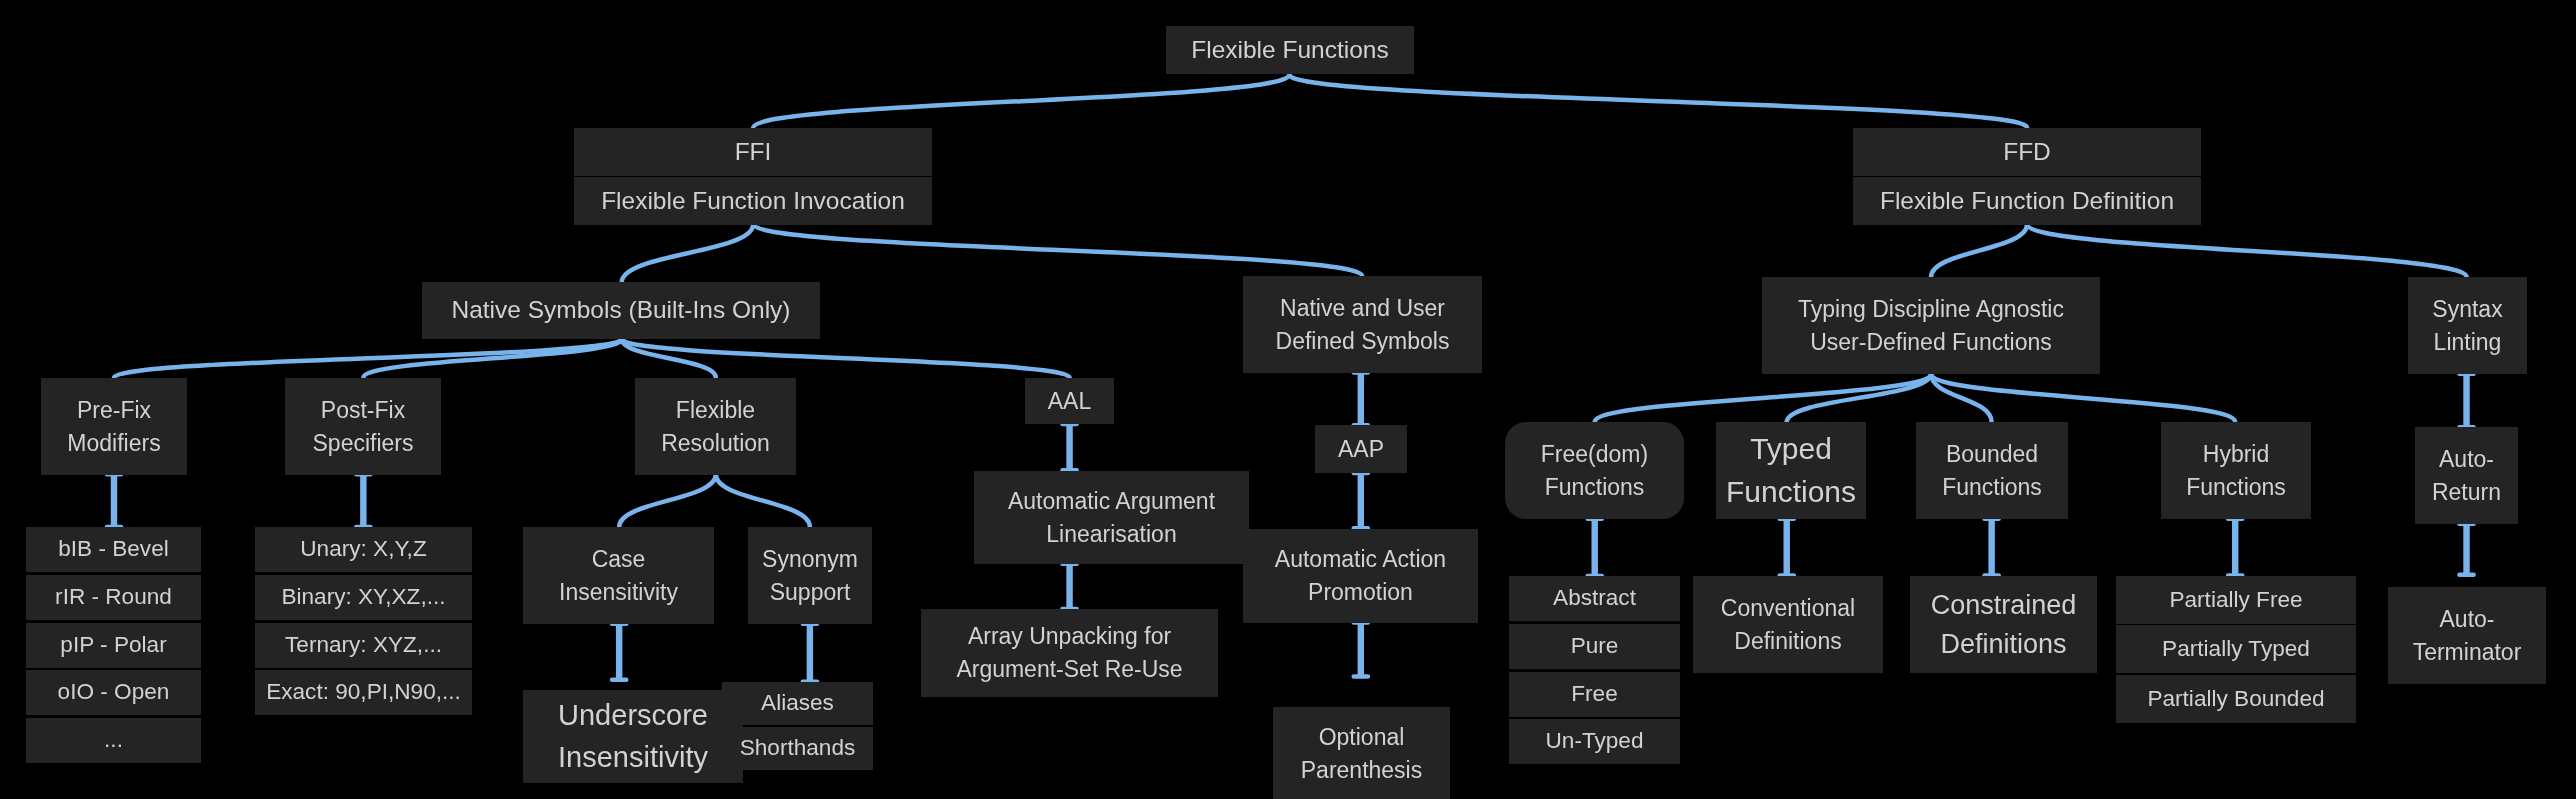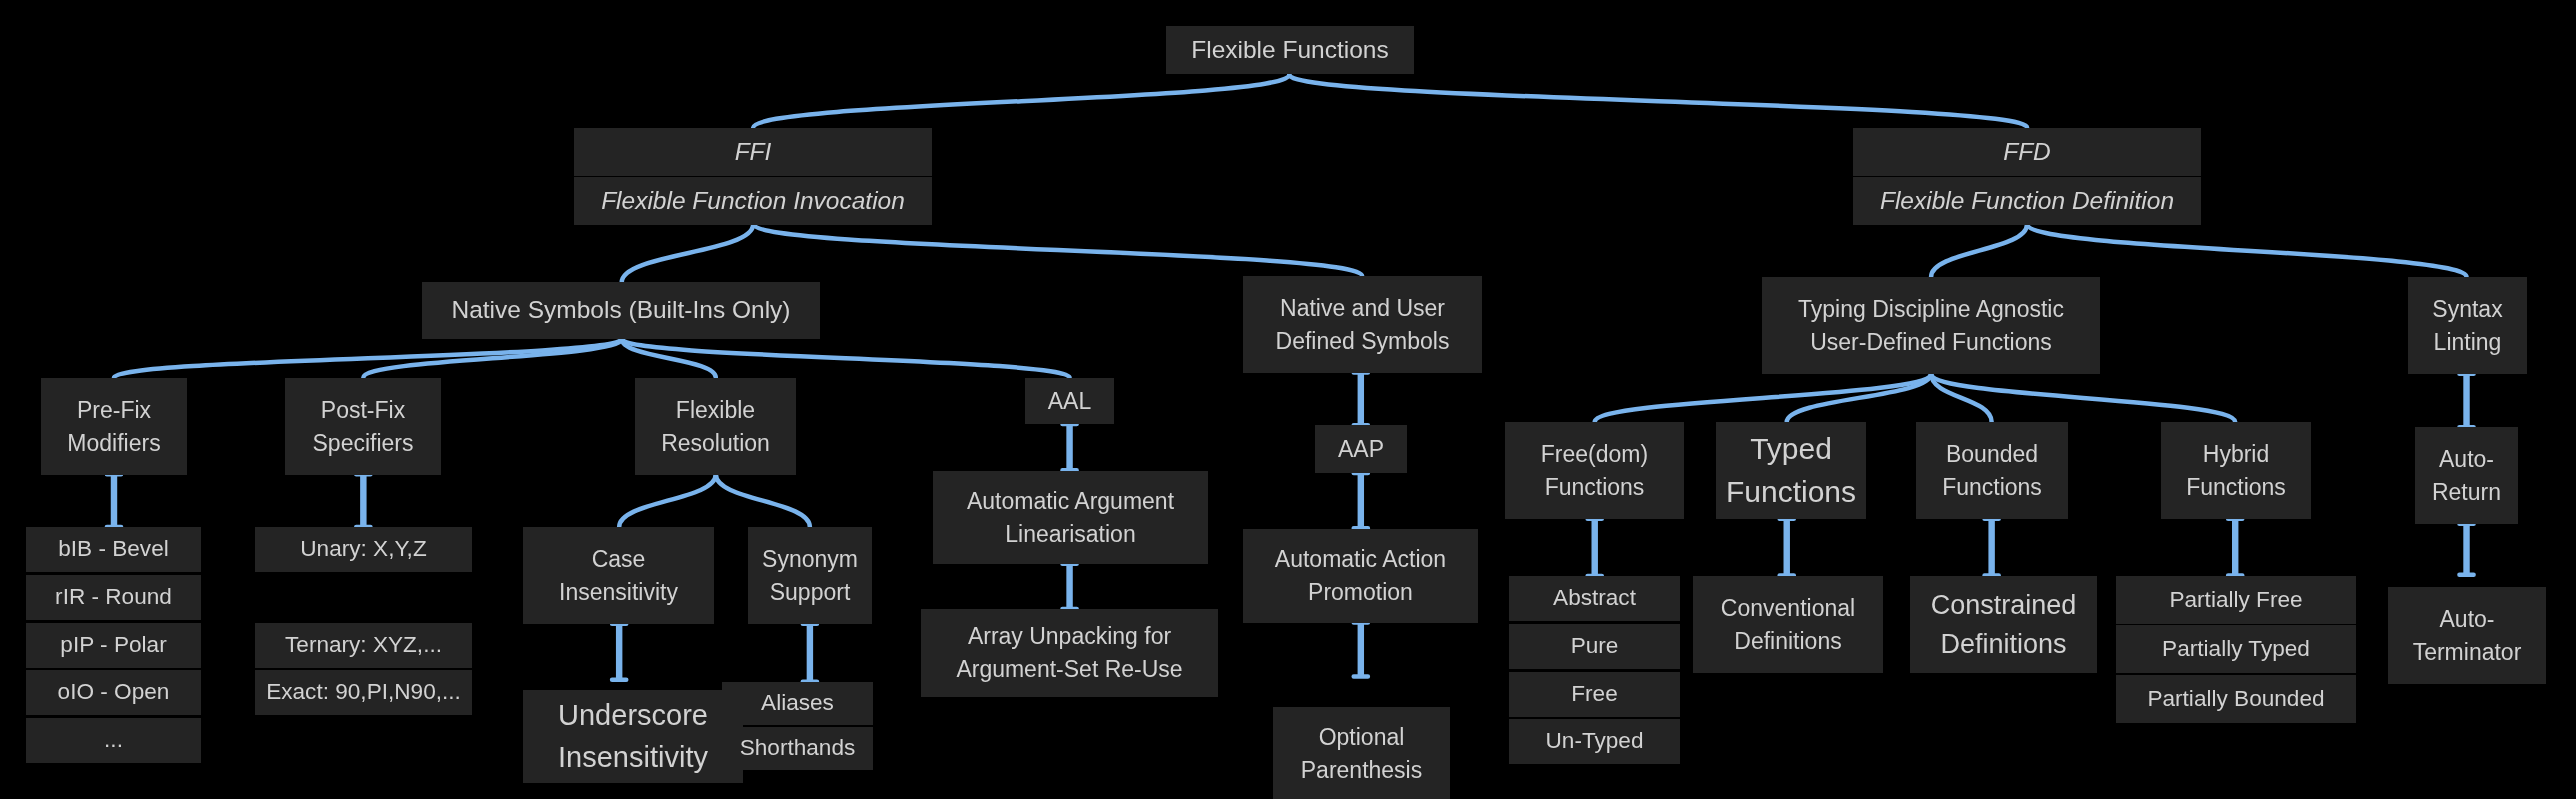--- a/index.html
+++ b/index.html
@@ -50,21 +50,20 @@
     text-align: center;
     line-height: 1.42;
     padding: 0 6.4px;
   }
   .node.stack-item {
     padding: 0 8px;
   }
   .node.split {
     flex-direction: column;
     padding: 0;
-    font-style: italic;
   }
   .node.split .row {
     flex: 1;
     width: 100%;
     display: flex;
     align-items: center;
     justify-content: center;
   }
   .node.split .row + .row {
     border-top: 1.9px solid #000000;
@@ -183,42 +182,42 @@
     </div>
     <div class="node" style="left: 635px; top: 378px; width: 161px; height: 97px; font-size: 23px;">
       <span>Flexible Resolution</span>
     </div>
     <div class="node" style="left: 1025px; top: 378px; width: 89px; height: 46px; font-size: 23px;">
       <span>AAL</span>
     </div>
     <div class="node" style="left: 1315px; top: 425px; width: 92px; height: 48px; font-size: 23px;">
       <span>AAP</span>
     </div>
-    <div class="node" style="left: 1505px; top: 422px; width: 179px; height: 97px; font-size: 23px;">
+    <div class="node" style="left: 1505px; top: 422px; width: 179px; height: 97px; font-size: 23px; border-radius: 21px;">
       <span>Free(dom) Functions</span>
     </div>
     <div class="node" style="left: 1716px; top: 422px; width: 150px; height: 97px; font-size: 30px;">
       <span>Typed Functions</span>
     </div>
     <div class="node" style="left: 1916px; top: 422px; width: 152px; height: 97px; font-size: 23px;">
       <span>Bounded Functions</span>
     </div>
     <div class="node" style="left: 2161px; top: 422px; width: 150px; height: 97px; font-size: 23px;">
       <span>Hybrid Functions</span>
     </div>
     <div class="node" style="left: 2415px; top: 427px; width: 103px; height: 97px; font-size: 23px;">
       <span>Auto-Return</span>
     </div>
     <div class="node" style="left: 523px; top: 527px; width: 191px; height: 97px; font-size: 23px;">
       <span>Case Insensitivity</span>
     </div>
     <div class="node" style="left: 748px; top: 527px; width: 124px; height: 97px; font-size: 23px;">
       <span>Synonym Support</span>
     </div>
-    <div class="node" style="left: 933px; top: 471px; width: 275px; height: 93px; font-size: 23px;">
+    <div class="node" style="left: 974px; top: 471px; width: 275px; height: 93px; font-size: 23px;">
       <span>Automatic Argument Linearisation</span>
     </div>
     <div class="node" style="left: 921px; top: 609px; width: 297px; height: 88px; font-size: 23px;">
       <span>Array Unpacking for Argument-Set Re-Use</span>
     </div>
     <div class="node" style="left: 1243px; top: 529px; width: 235px; height: 94px; font-size: 23px;">
       <span>Automatic Action Promotion</span>
     </div>
     <div class="node" style="left: 1273px; top: 707px; width: 177px; height: 94px; font-size: 23px;">
       <span>Optional Parenthesis</span>
@@ -245,20 +244,23 @@
       <span>pIP - Polar</span>
     </div>
     <div class="node stack-item" style="left: 26px; top: 670px; width: 175px; height: 45px; font-size: 22.6px;">
       <span>oIO - Open</span>
     </div>
     <div class="node stack-item" style="left: 26px; top: 718px; width: 175px; height: 45px; font-size: 22.6px;">
       <span>...</span>
     </div>
     <div class="node stack-item" style="left: 255px; top: 527px; width: 217px; height: 45px; font-size: 22.6px;">
       <span>Unary: X,Y,Z</span>
+    </div>
+    <div class="node stack-item" style="left: 255px; top: 575px; width: 217px; height: 45px; font-size: 22.6px;">
+      <span>Binary: XY,XZ,...</span>
     </div>
     <div class="node stack-item" style="left: 255px; top: 623px; width: 217px; height: 45px; font-size: 22.6px;">
       <span>Ternary: XYZ,...</span>
     </div>
     <div class="node stack-item" style="left: 255px; top: 670px; width: 217px; height: 45px; font-size: 22.6px;">
       <span>Exact: 90,PI,N90,...</span>
     </div>
     <div class="node stack-item" style="left: 722px; top: 682px; width: 151px; height: 43px; font-size: 22.6px;">
       <span>Aliases</span>
     </div>

